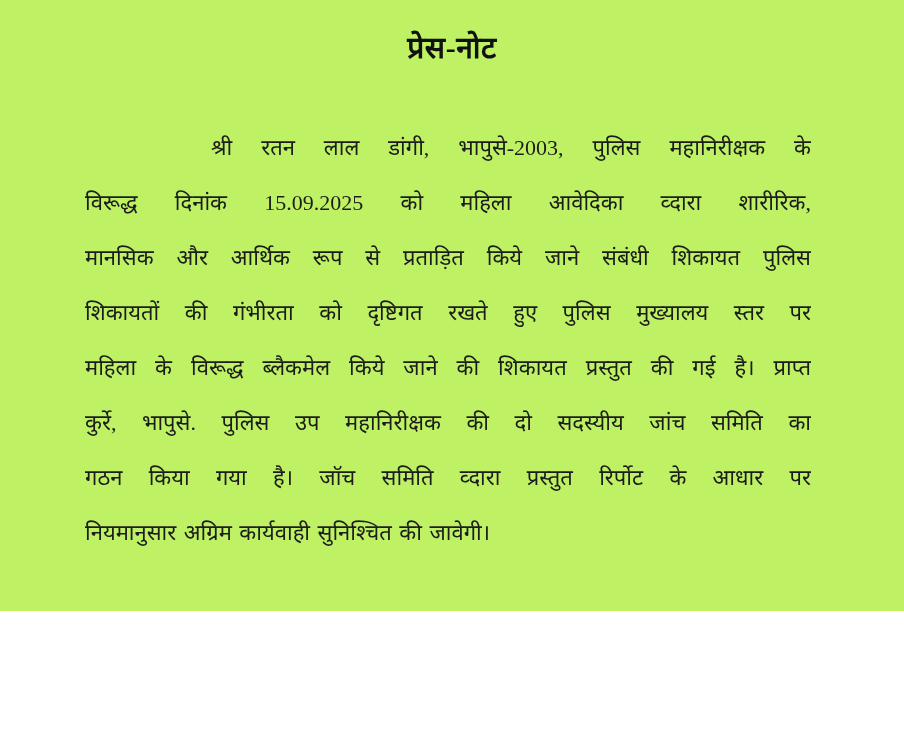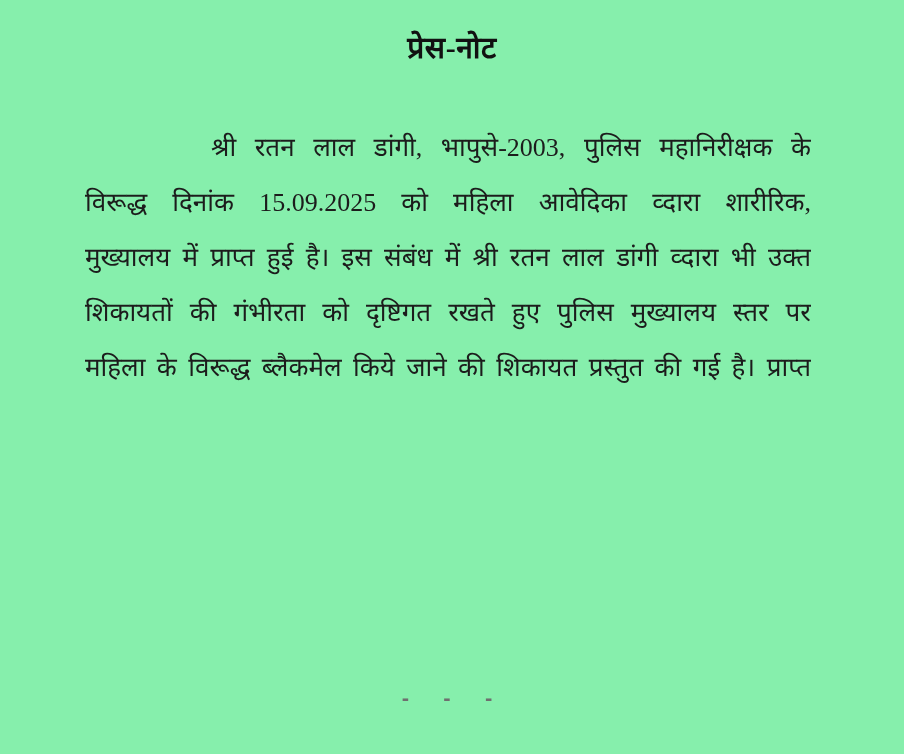--- a/index.html
+++ b/index.html
@@ -3,43 +3,43 @@
 <meta charset="utf-8">
 <style>
   html, body {
     margin: 0;
     padding: 0;
     background: #ffffff;
   }
   .page {
     position: relative;
     width: 904px;
-    height: 754px;
-    background: #86efac;
+    height: 611px;
+    background: #bef264;
     font-family: "Liberation Serif", "DejaVu Serif", serif;
     color: #1c1c1c;
     overflow: hidden;
   }
   .doc-title {
     margin: 0;
     padding-top: 26px;
     text-align: center;
     font-size: 30px;
     font-weight: 600;
     color: #111111;
     letter-spacing: 0.5px;
   }
   .doc-body {
     position: absolute;
     left: 85px;
     top: 120px;
     width: 726px;
   }
   .line {
-    font-size: 26px;
+    font-size: 22px;
     line-height: 55px;
     height: 55px;
     white-space: normal;
     text-align: justify;
     text-align-last: justify;
     -moz-text-align-last: justify;
     overflow: hidden;
     word-spacing: 2px;
   }
   .line.first {
@@ -66,20 +66,23 @@
 </head>
 <body>
 
 <div class="page">
 
   <h1 class="doc-title">प्रेस-नोट</h1>
 
   <div class="doc-body">
     <div class="line first">श्री रतन लाल डांगी, भापुसे-2003, पुलिस महानिरीक्षक के</div>
     <div class="line">विरूद्ध दिनांक 15.09.2025 को महिला आवेदिका व्दारा शारीरिक,</div>
-    <div class="line">मुख्यालय में प्राप्त हुई है। इस संबंध में श्री रतन लाल डांगी व्दारा भी उक्त</div>
+    <div class="line">मानसिक और आर्थिक रूप से प्रताड़ित किये जाने संबंधी शिकायत पुलिस</div>
     <div class="line">शिकायतों की गंभीरता को दृष्टिगत रखते हुए पुलिस मुख्यालय स्तर पर</div>
     <div class="line">महिला के विरूद्ध ब्लैकमेल किये जाने की शिकायत प्रस्तुत की गई है। प्राप्त</div>
+    <div class="line">कुर्रे, भापुसे. पुलिस उप महानिरीक्षक की दो सदस्यीय जांच समिति का</div>
+    <div class="line">गठन किया गया है। जॉच समिति व्दारा प्रस्तुत रिर्पोट के आधार पर</div>
+    <div class="line last">नियमानुसार अग्रिम कार्यवाही सुनिश्चित की जावेगी।</div>
   </div>
 
   <div class="footer-mark">- - -</div>
 
 </div>
 
 </body></html>

